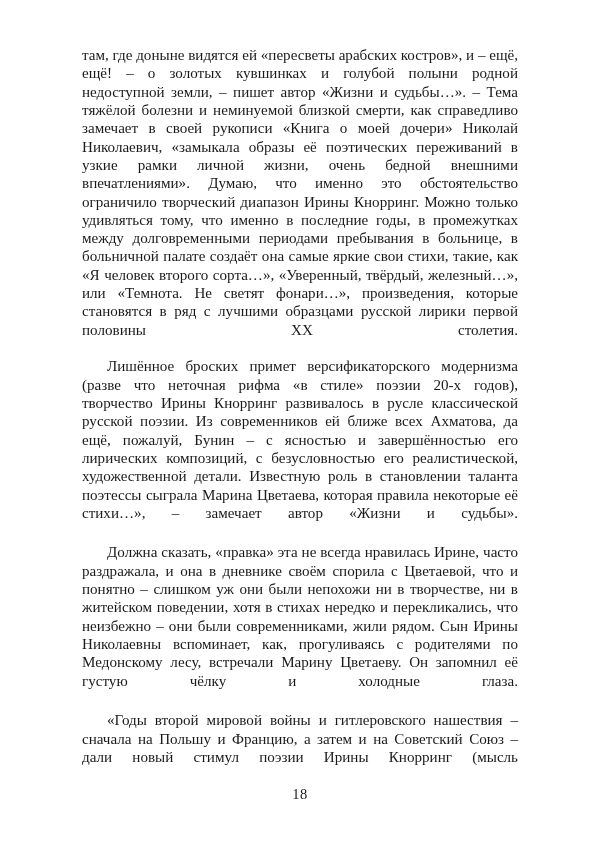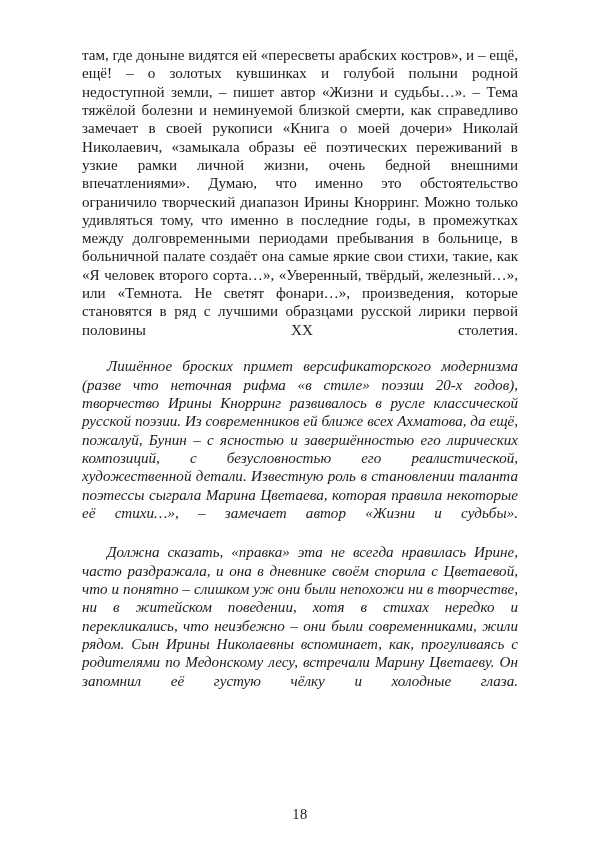--- a/index.html
+++ b/index.html
@@ -29,49 +29,49 @@
     text-justify: inter-word;
     -webkit-hyphens: manual;
     hyphens: manual;
   }
   .para {
     margin: 0;
     text-indent: 0;
   }
   .para.indent {
     text-indent: 25px;
-    font-style: italic;
   }
   .para.gap-before {
     margin-top: 3px;
   }
   
   .para::after {
     content: "";
     display: inline-block;
     width: 100%;
   }
   .page-number {
     position: absolute;
     left: 0;
-    top: 806px;
+    top: 786px;
     width: 600px;
     text-align: center;
     font-family: "Liberation Serif", "DejaVu Serif", serif;
     font-size: 14.5px;
     color: #1a1a1a;
     letter-spacing: 0.4px;
   }
 </style>
 </head>
 <body>
 
 <div class="page">
 
   <div class="text-column">
     <p class="para">там, где доныне видятся ей «пересветы арабских костров», и – ещё, ещё! – о золотых кувшинках и голубой полыни родной недоступной земли, – пишет автор «Жизни и судьбы…». – Тема тяжёлой болезни и неминуемой близкой смерти, как справедливо замечает в своей рукописи «Книга о моей дочери» Николай Николаевич, «замыкала образы её поэтических переживаний в узкие рамки личной жизни, очень бедной внешними впечатлениями». Думаю, что именно это обстоятельство ограничило творческий диапазон Ирины Кнорринг. Можно только удивляться тому, что именно в последние годы, в промежутках между долговременными периодами пребывания в больнице, в больничной палате создаёт она самые яркие свои стихи, такие, как «Я человек второго сорта…», «Уверенный, твёрдый, железный…», или «Темнота. Не светят фонари…», произведения, которые становятся в ряд с лучшими образцами русской лирики первой половины ХХ столетия.</p>
     <p class="para indent">Лишённое броских примет версификаторского модернизма (разве что неточная рифма «в стиле» поэзии 20-х годов), творчество Ирины Кнорринг развивалось в русле классической русской поэзии. Из современников ей ближе всех Ахматова, да ещё, пожалуй, Бунин – с ясностью и завершённостью его лирических композиций, с безусловностью его реалистической, художественной детали. Известную роль в становлении таланта поэтессы сыграла Марина Цветаева, которая правила некоторые её стихи…», – замечает автор «Жизни и судьбы».</p>
     <p class="para indent gap-before">Должна сказать, «правка» эта не всегда нравилась Ирине, часто раздражала, и она в дневнике своём спорила с Цветаевой, что и понятно – слишком уж они были непохожи ни в творчестве, ни в житейском поведении, хотя в стихах нередко и перекликались, что неизбежно – они были современниками, жили рядом. Сын Ирины Николаевны вспоминает, как, прогуливаясь с родителями по Медонскому лесу, встречали Марину Цветаеву. Он запомнил её густую чёлку и холодные глаза.</p>
+    <p class="para indent gap-before">«Годы второй мировой войны и гитлеровского нашествия – сначала на Польшу и Францию, а затем и на Советский Союз – дали новый стимул поэзии Ирины Кнорринг (мысль</p>
   </div>
 
   <div class="page-number">18</div>
 
 </div>
 
 </body></html>

